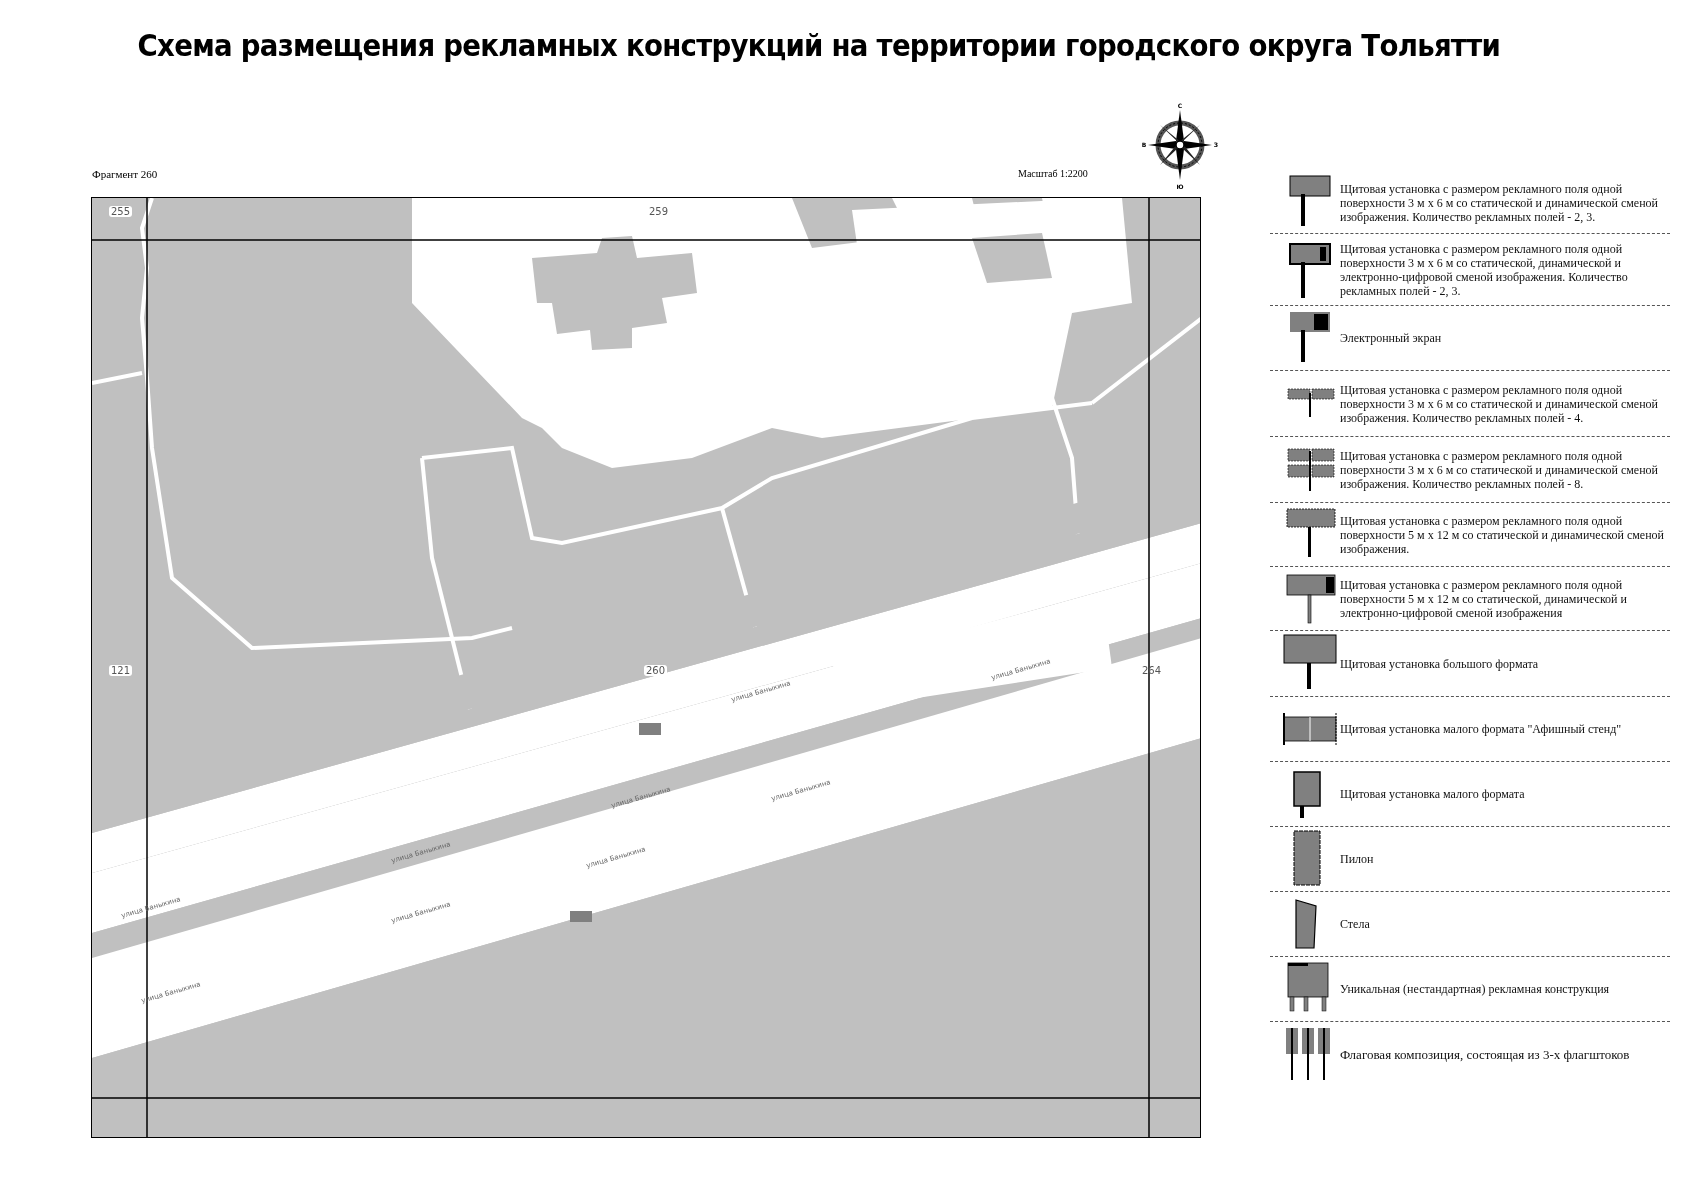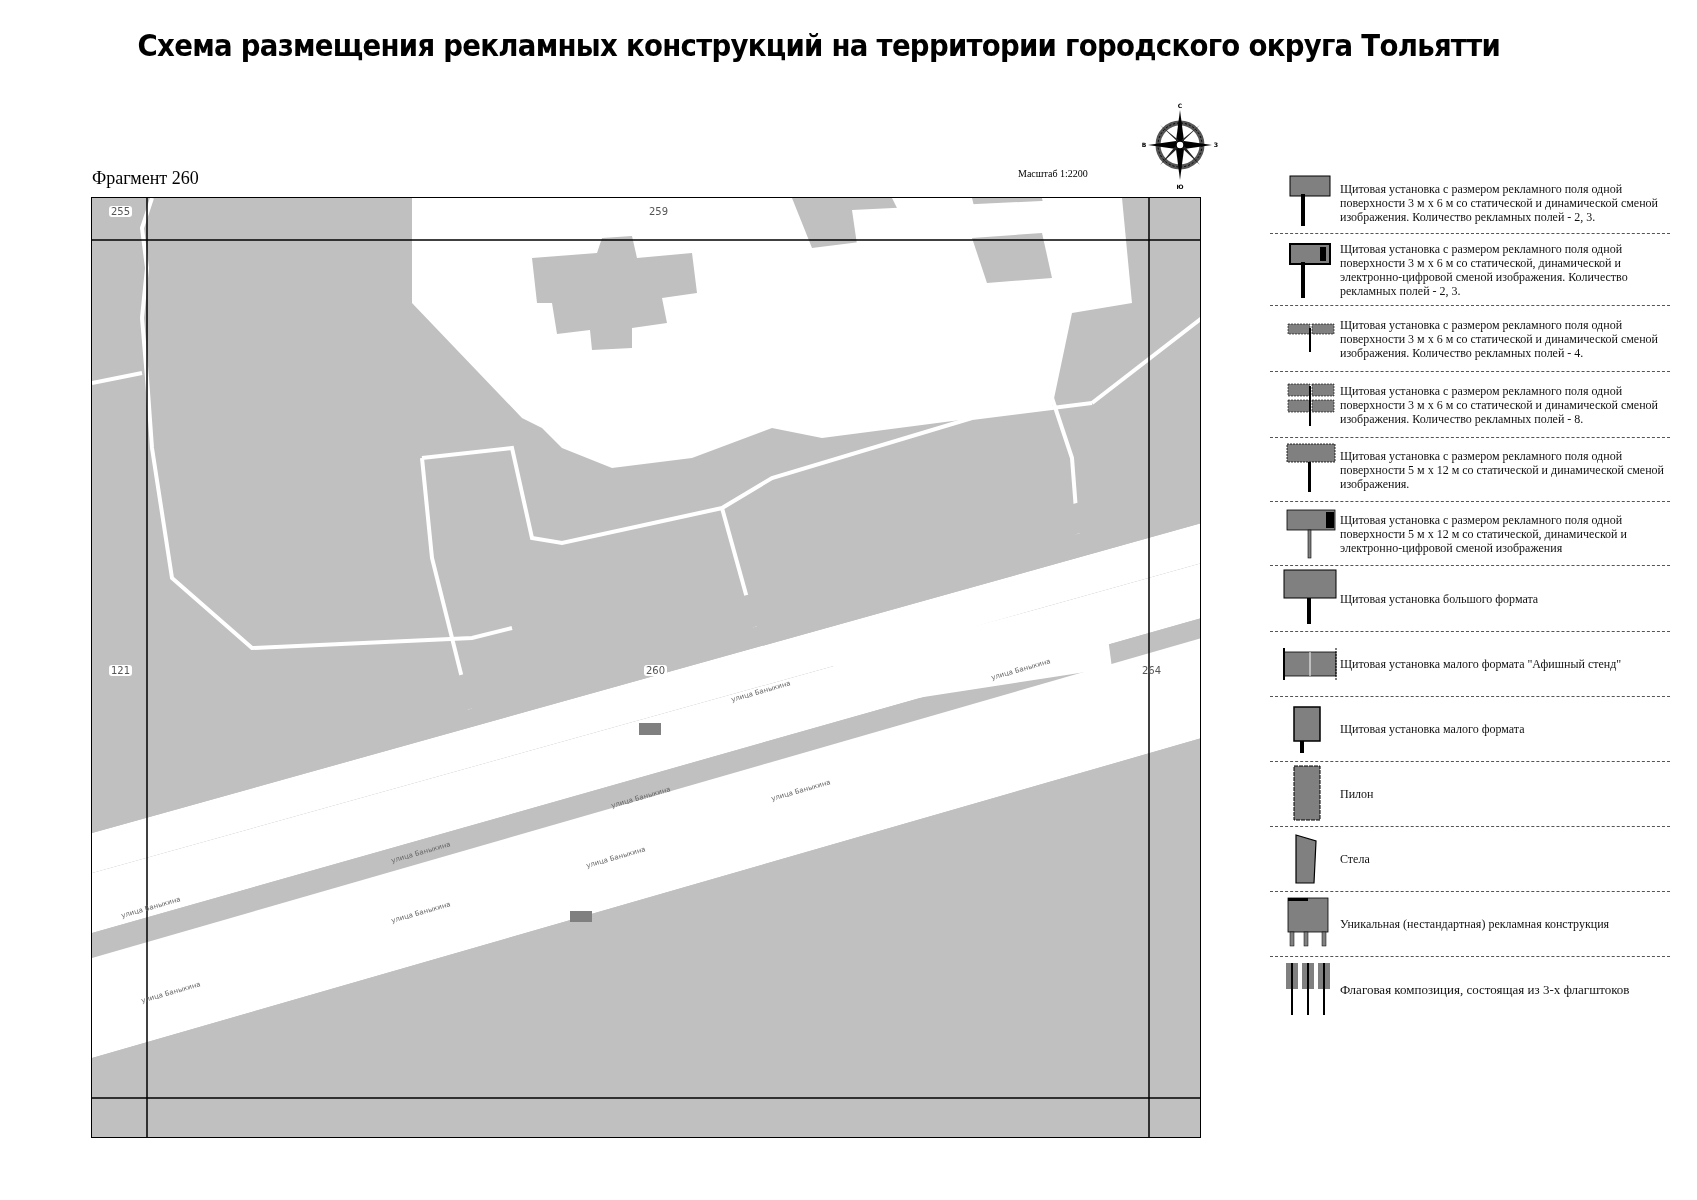--- a/index.html
+++ b/index.html
@@ -1,18 +1,18 @@
 <!DOCTYPE html>
 <html><head>
 <meta charset="utf-8">
 <style>
   html,body{margin:0;padding:0;background:#fff;}
   body{width:1697px;height:1200px;position:relative;overflow:hidden;font-family:"Liberation Sans",sans-serif;color:#000;}
   .title{position:absolute;left:0;top:28px;width:1780px;text-align:center;font-family:"DejaVu Sans",sans-serif;font-weight:bold;font-size:30px;letter-spacing:-0.8px;transform:scaleX(0.92);transform-origin:left top;}
-  .frag-label{position:absolute;left:92px;top:168px;font-family:"Liberation Serif",serif;font-size:18px;}
+  .frag-label{position:absolute;left:92px;top:168px;font-family:"Liberation Serif",serif;font-size:11px;}
   .scale-label{position:absolute;left:1018px;top:168px;font-family:"Liberation Serif",serif;font-size:10px;}
   .compass{position:absolute;left:1140px;top:100px;width:80px;height:90px;}
   .map{position:absolute;left:91px;top:197px;width:1110px;height:941px;border:1.5px solid #000;box-sizing:border-box;overflow:hidden;background:#c0c0c0;}
   .map svg{position:absolute;left:0;top:0;}
   .sheet-num{position:absolute;font-size:10px;color:#555;background:#fff;padding:0 2px;border-radius:3px;font-family:"DejaVu Sans",sans-serif;}
   .legend{position:absolute;left:1270px;top:172px;width:400px;}
   .legend-item{position:relative;display:flex;align-items:center;border-bottom:1.5px dashed #555;box-sizing:border-box;}
   .legend-item:last-child{border-bottom:none;}
   .legend-icon{width:68px;flex:0 0 68px;height:100%;position:relative;}
   .legend-text{font-family:Liberation Serif, serif;font-size:12px;line-height:14px;color:#111;padding-left:2px;}
@@ -126,20 +126,30 @@
   <div class="legend-item" style="height:72px">
     <div class="legend-icon">
       <svg width="68" height="70">
           <rect x="20" y="10" width="40" height="20" fill="#808080" stroke="#000" stroke-width="2"></rect>
           <rect x="50" y="13" width="6" height="14" fill="#000"></rect>
           <rect x="31" y="28" width="4" height="36" fill="#000"></rect>
         </svg>
     </div>
     <div class="legend-text">Щитовая установка с размером рекламного поля одной поверхности 3 м х 6 м со статической, динамической и электронно-цифровой сменой изображения. Количество рекламных полей - 2, 3.</div>
   </div>
+  <div class="legend-item" style="height:65px">
+    <div class="legend-icon">
+      <svg width="68" height="62">
+          <rect x="20" y="6" width="40" height="20" fill="#808080"></rect>
+          <rect x="44" y="8" width="14" height="16" fill="#000"></rect>
+          <rect x="31" y="24" width="4" height="32" fill="#000"></rect>
+        </svg>
+    </div>
+    <div class="legend-text">Электронный экран</div>
+  </div>
   <div class="legend-item" style="height:66px">
     <div class="legend-icon">
       <svg width="68" height="64">
           <rect x="18" y="18" width="22" height="10" fill="#808080" stroke="#000" stroke-width="0.6" stroke-dasharray="2 1"></rect>
           <rect x="42" y="18" width="22" height="10" fill="#808080" stroke="#000" stroke-width="0.6" stroke-dasharray="2 1"></rect>
           <rect x="39" y="22" width="2" height="24" fill="#000"></rect>
         </svg>
     </div>
     <div class="legend-text">Щитовая установка с размером рекламного поля одной поверхности 3 м х 6 м со статической и динамической сменой изображения. Количество рекламных полей - 4.</div>
   </div>

